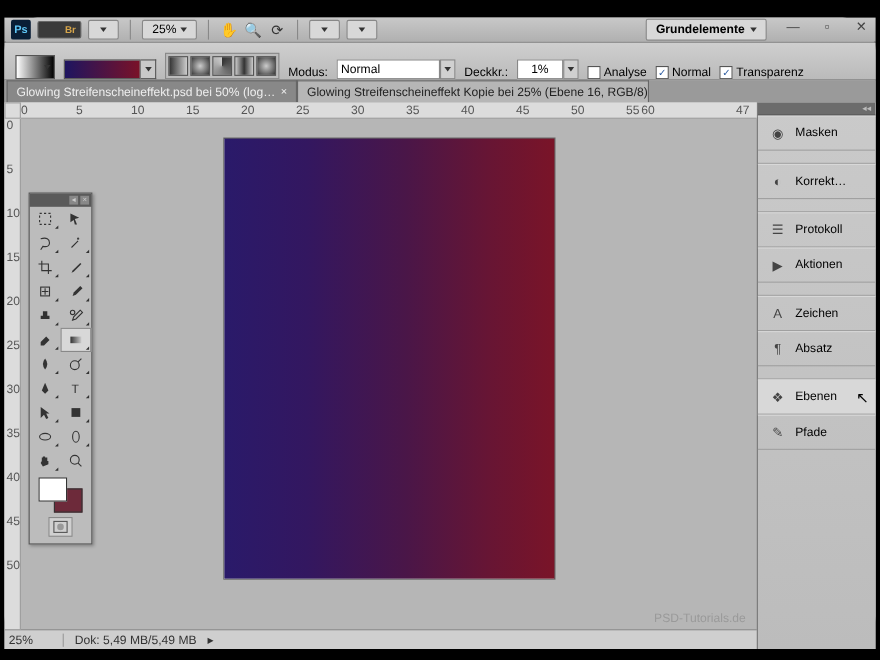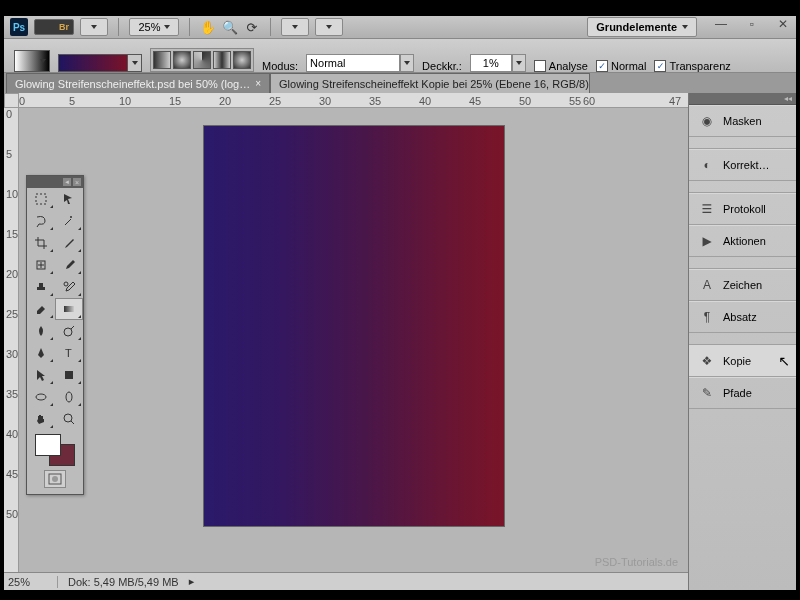--- a/index.html
+++ b/index.html
@@ -227,21 +227,21 @@
           <span class="side-ico">A</span>
           <span>Zeichen</span>
         </div>
       <div class="side-item">
           <span class="side-ico">¶</span>
           <span>Absatz</span>
         </div>
       <div class="side-gap"></div>
       <div class="side-item selected">
           <span class="side-ico">❖</span>
-          <span>Kopie</span>
+          <span>Ebenen</span>
           <span class="cursor" style="position:absolute;right:6px">↖</span>
         </div>
       <div class="side-item">
           <span class="side-ico">✎</span>
           <span>Pfade</span>
         </div>
     </div>
 
     <div class="watermark">PSD-Tutorials.de</div>
   </div>

